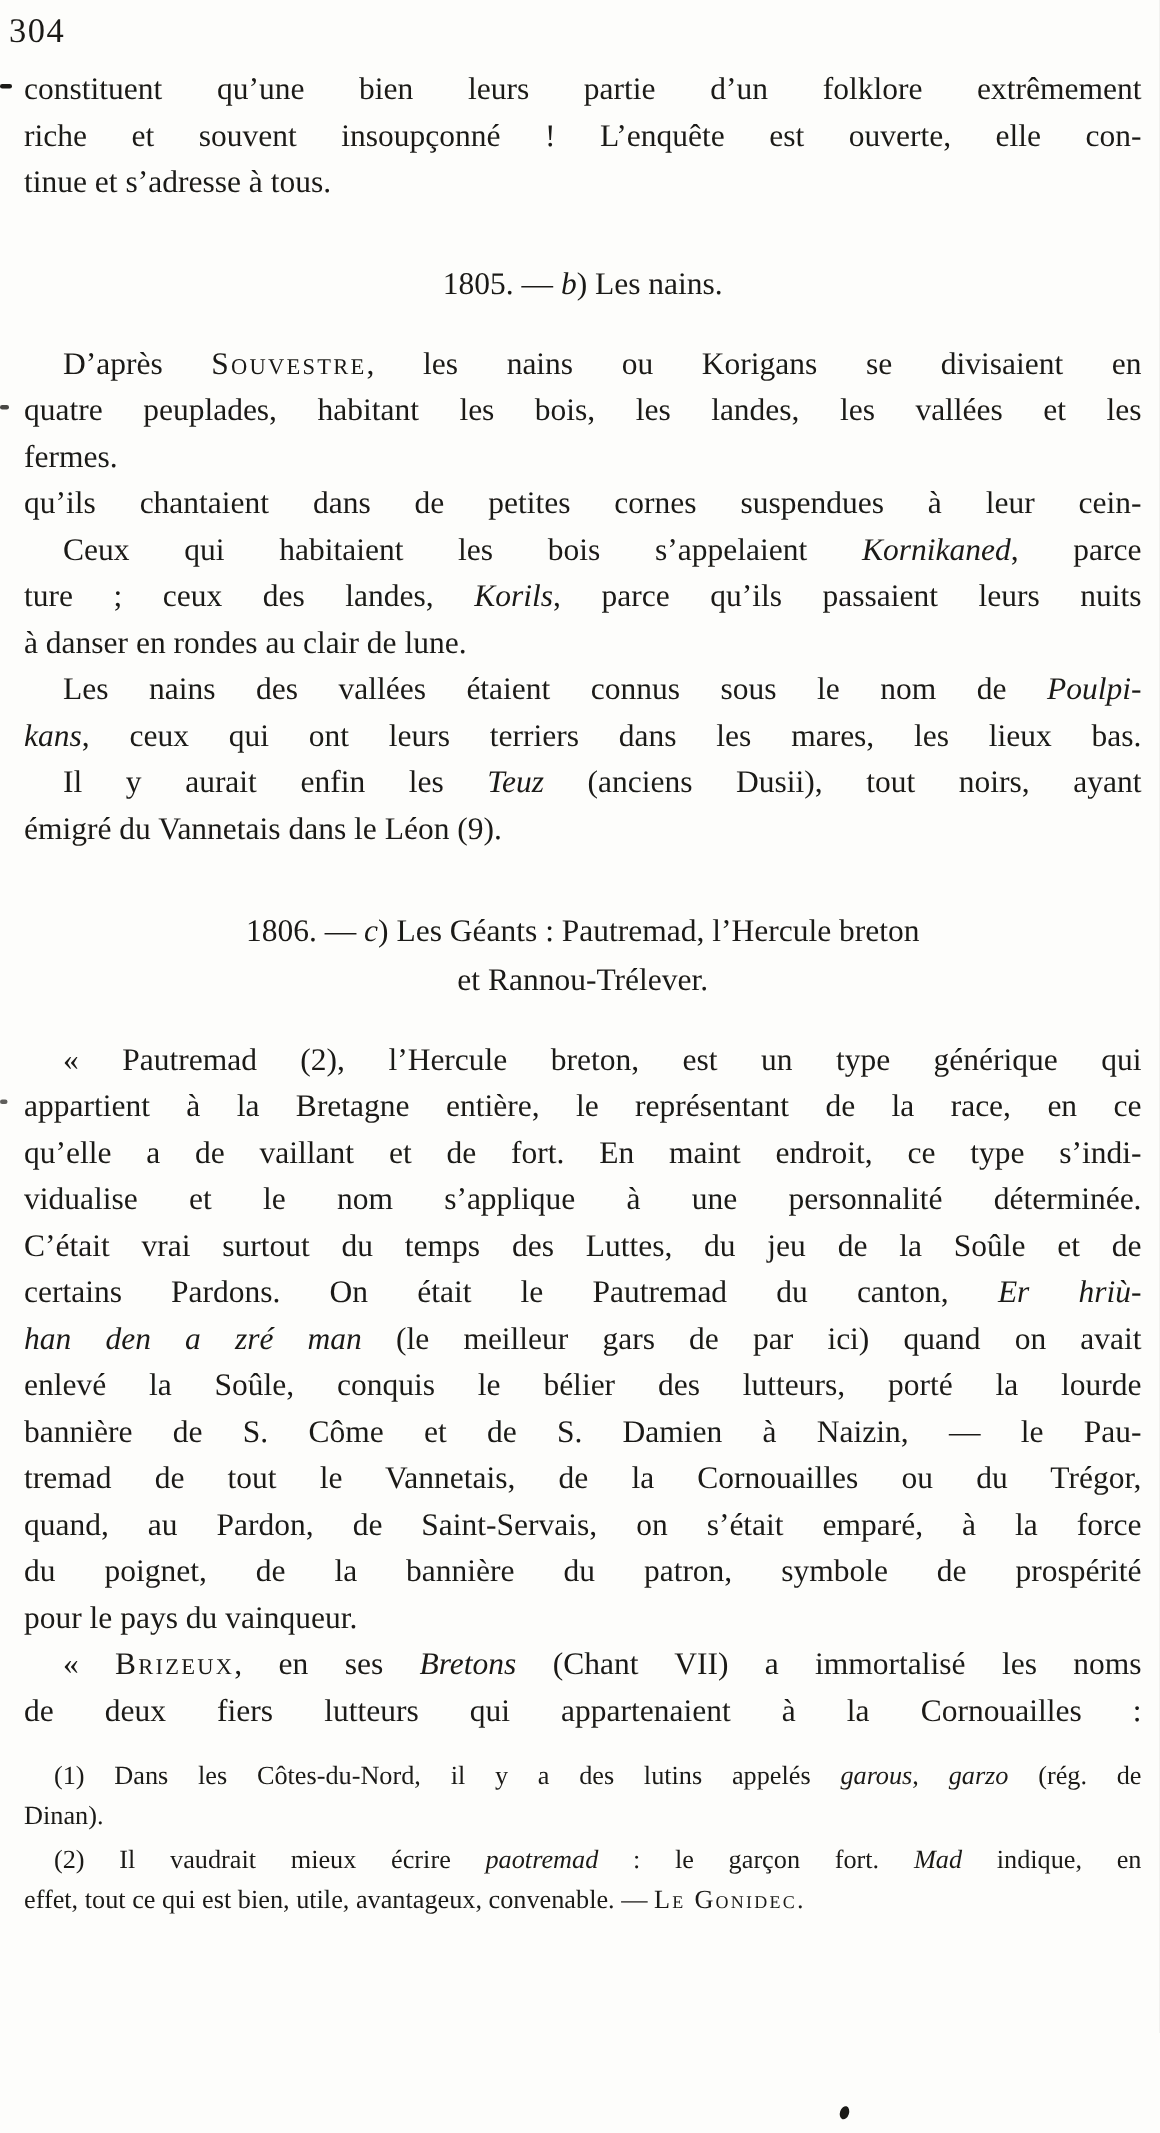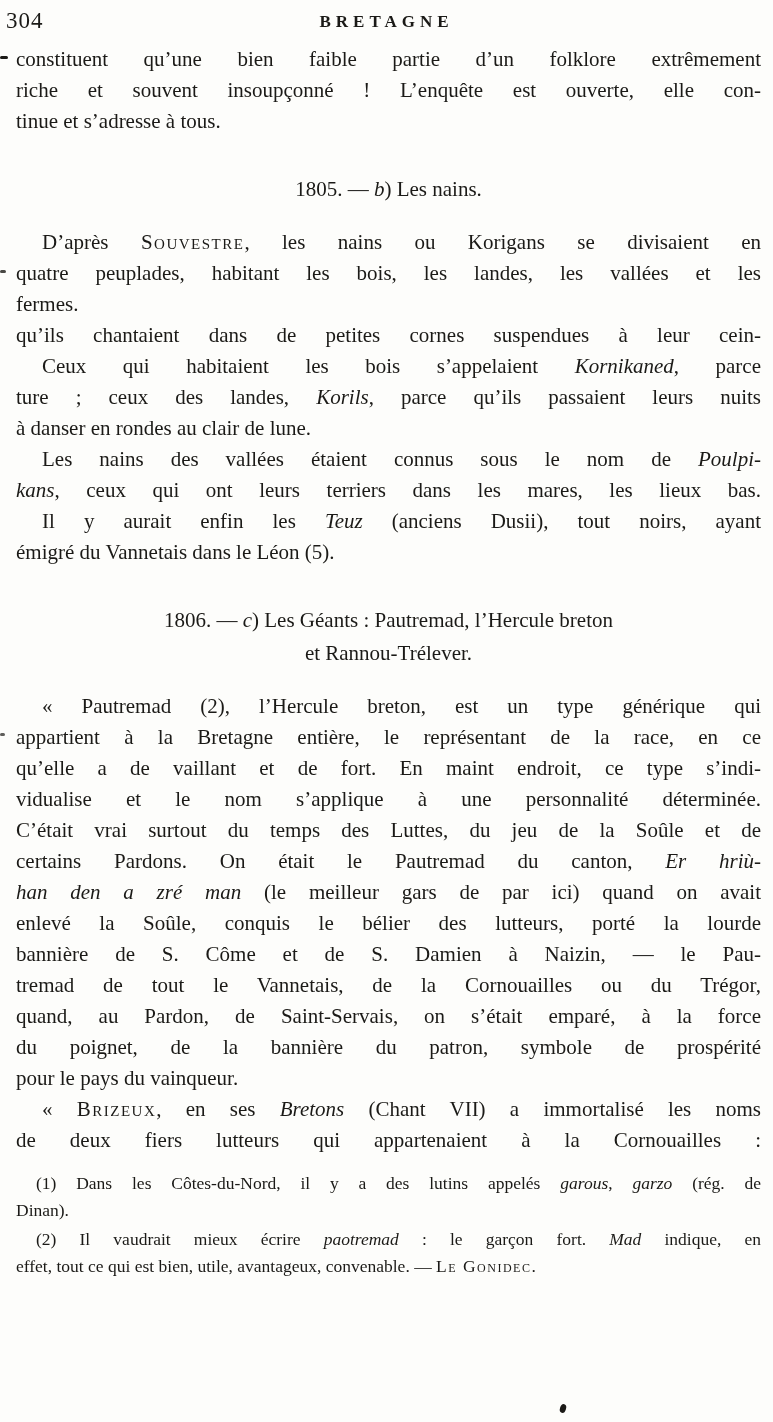--- a/index.html
+++ b/index.html
@@ -45,25 +45,24 @@
   .speck.tick1 { left:0;   top:56px;   width:8px; height:3px; border-radius:2px; }
   .speck.tick2 { left:0;   top:270px;  width:6px; height:3px; border-radius:2px; opacity:.8; }
   .speck.tick3 { left:0;   top:733px;  width:5px; height:3px; border-radius:2px; opacity:.7; }
 </style>
 </head>
 <body>
 
 <div class="page">
   <div class="page-header">
     <span class="page-number">304</span>
-    <span class="running-title">BRETAGNE</span>
   </div>
   <div class="page-body">
       <div class="block p">
-        <div class="line j"><span>constituent qu’une bien faible partie d’un folklore extrêmement</span></div>
+        <div class="line j"><span>constituent qu’une bien leurs partie d’un folklore extrêmement</span></div>
         <div class="line j"><span>riche et souvent insoupçonné ! L’enquête est ouverte, elle con-</span></div>
         <div class="line l"><span>tinue et s’adresse à tous.</span></div>
       </div>
       <div class="block h">
         <div class="line c"><span class="b">1805.</span><span> — </span><span class="i">b</span><span>) </span><span class="b">Les nains.</span></div>
       </div>
       <div class="block p">
         <div class="line j ind"><span>D’après </span><span class="sc">Souvestre</span><span>, les nains ou Korigans se divisaient en</span></div>
         <div class="line j"><span>quatre peuplades, habitant les bois, les landes, les vallées et les</span></div>
         <div class="line l"><span>fermes.</span></div>
@@ -73,21 +72,21 @@
         <div class="line j ind"><span>Ceux qui habitaient les bois s’appelaient </span><span class="i">Kornikaned</span><span>, parce</span></div>
         <div class="line j"><span>ture ; ceux des landes, </span><span class="i">Korils</span><span>, parce qu’ils passaient leurs nuits</span></div>
         <div class="line l"><span>à danser en rondes au clair de lune.</span></div>
       </div>
       <div class="block p">
         <div class="line j ind"><span>Les nains des vallées étaient connus sous le nom de </span><span class="i">Poulpi-</span></div>
         <div class="line j"><span class="i">kans</span><span>, ceux qui ont leurs terriers dans les mares, les lieux bas.</span></div>
       </div>
       <div class="block p">
         <div class="line j ind"><span>Il y aurait enfin les </span><span class="i">Teuz</span><span> (anciens Dusii), tout noirs, ayant</span></div>
-        <div class="line l"><span>émigré du Vannetais dans le Léon (5).</span></div>
+        <div class="line l"><span>émigré du Vannetais dans le Léon (9).</span></div>
       </div>
       <div class="block h">
         <div class="line c"><span class="b">1806.</span><span> — </span><span class="i">c</span><span>) </span><span class="b">Les Géants : Pautremad, l’Hercule breton</span></div>
         <div class="line c"><span class="b">et Rannou-Trélever.</span></div>
       </div>
       <div class="block p">
         <div class="line j ind"><span>« Pautremad (2), l’Hercule breton, est un type générique qui</span></div>
         <div class="line j"><span>appartient à la Bretagne entière, le représentant de la race, en ce</span></div>
         <div class="line j"><span>qu’elle a de vaillant et de fort. En maint endroit, ce type s’indi-</span></div>
         <div class="line j"><span>vidualise et le nom s’applique à une personnalité déterminée.</span></div>

